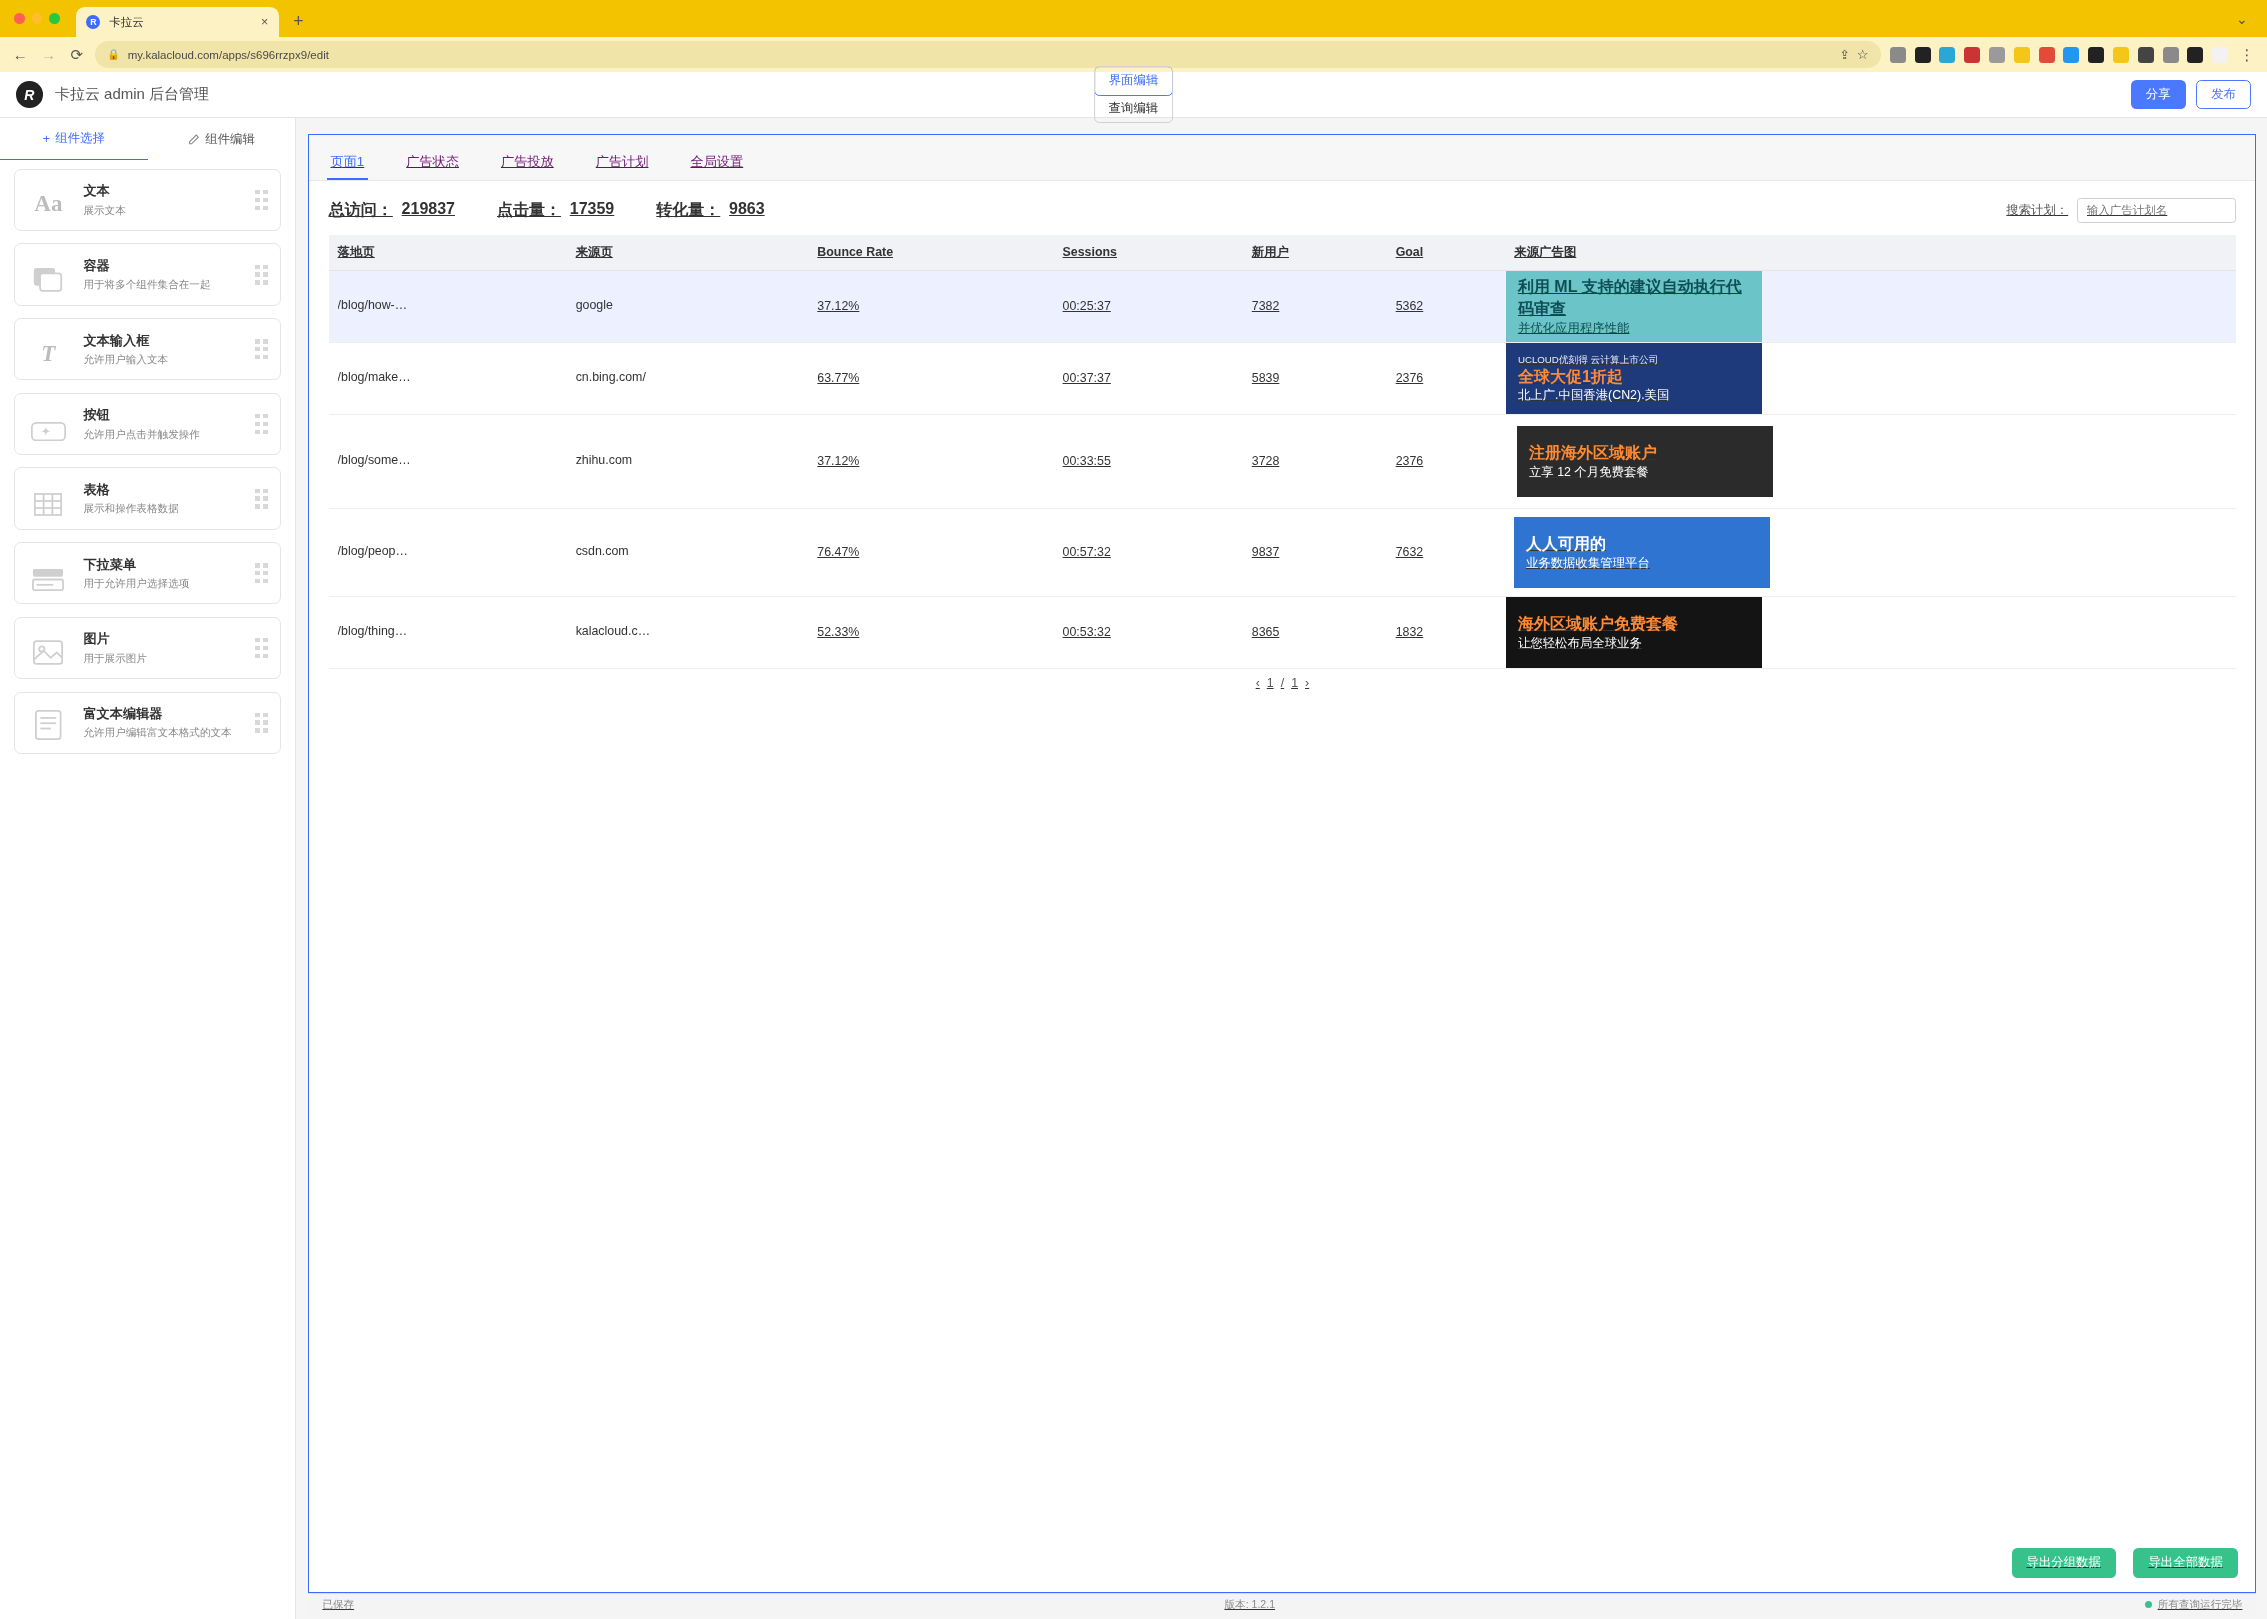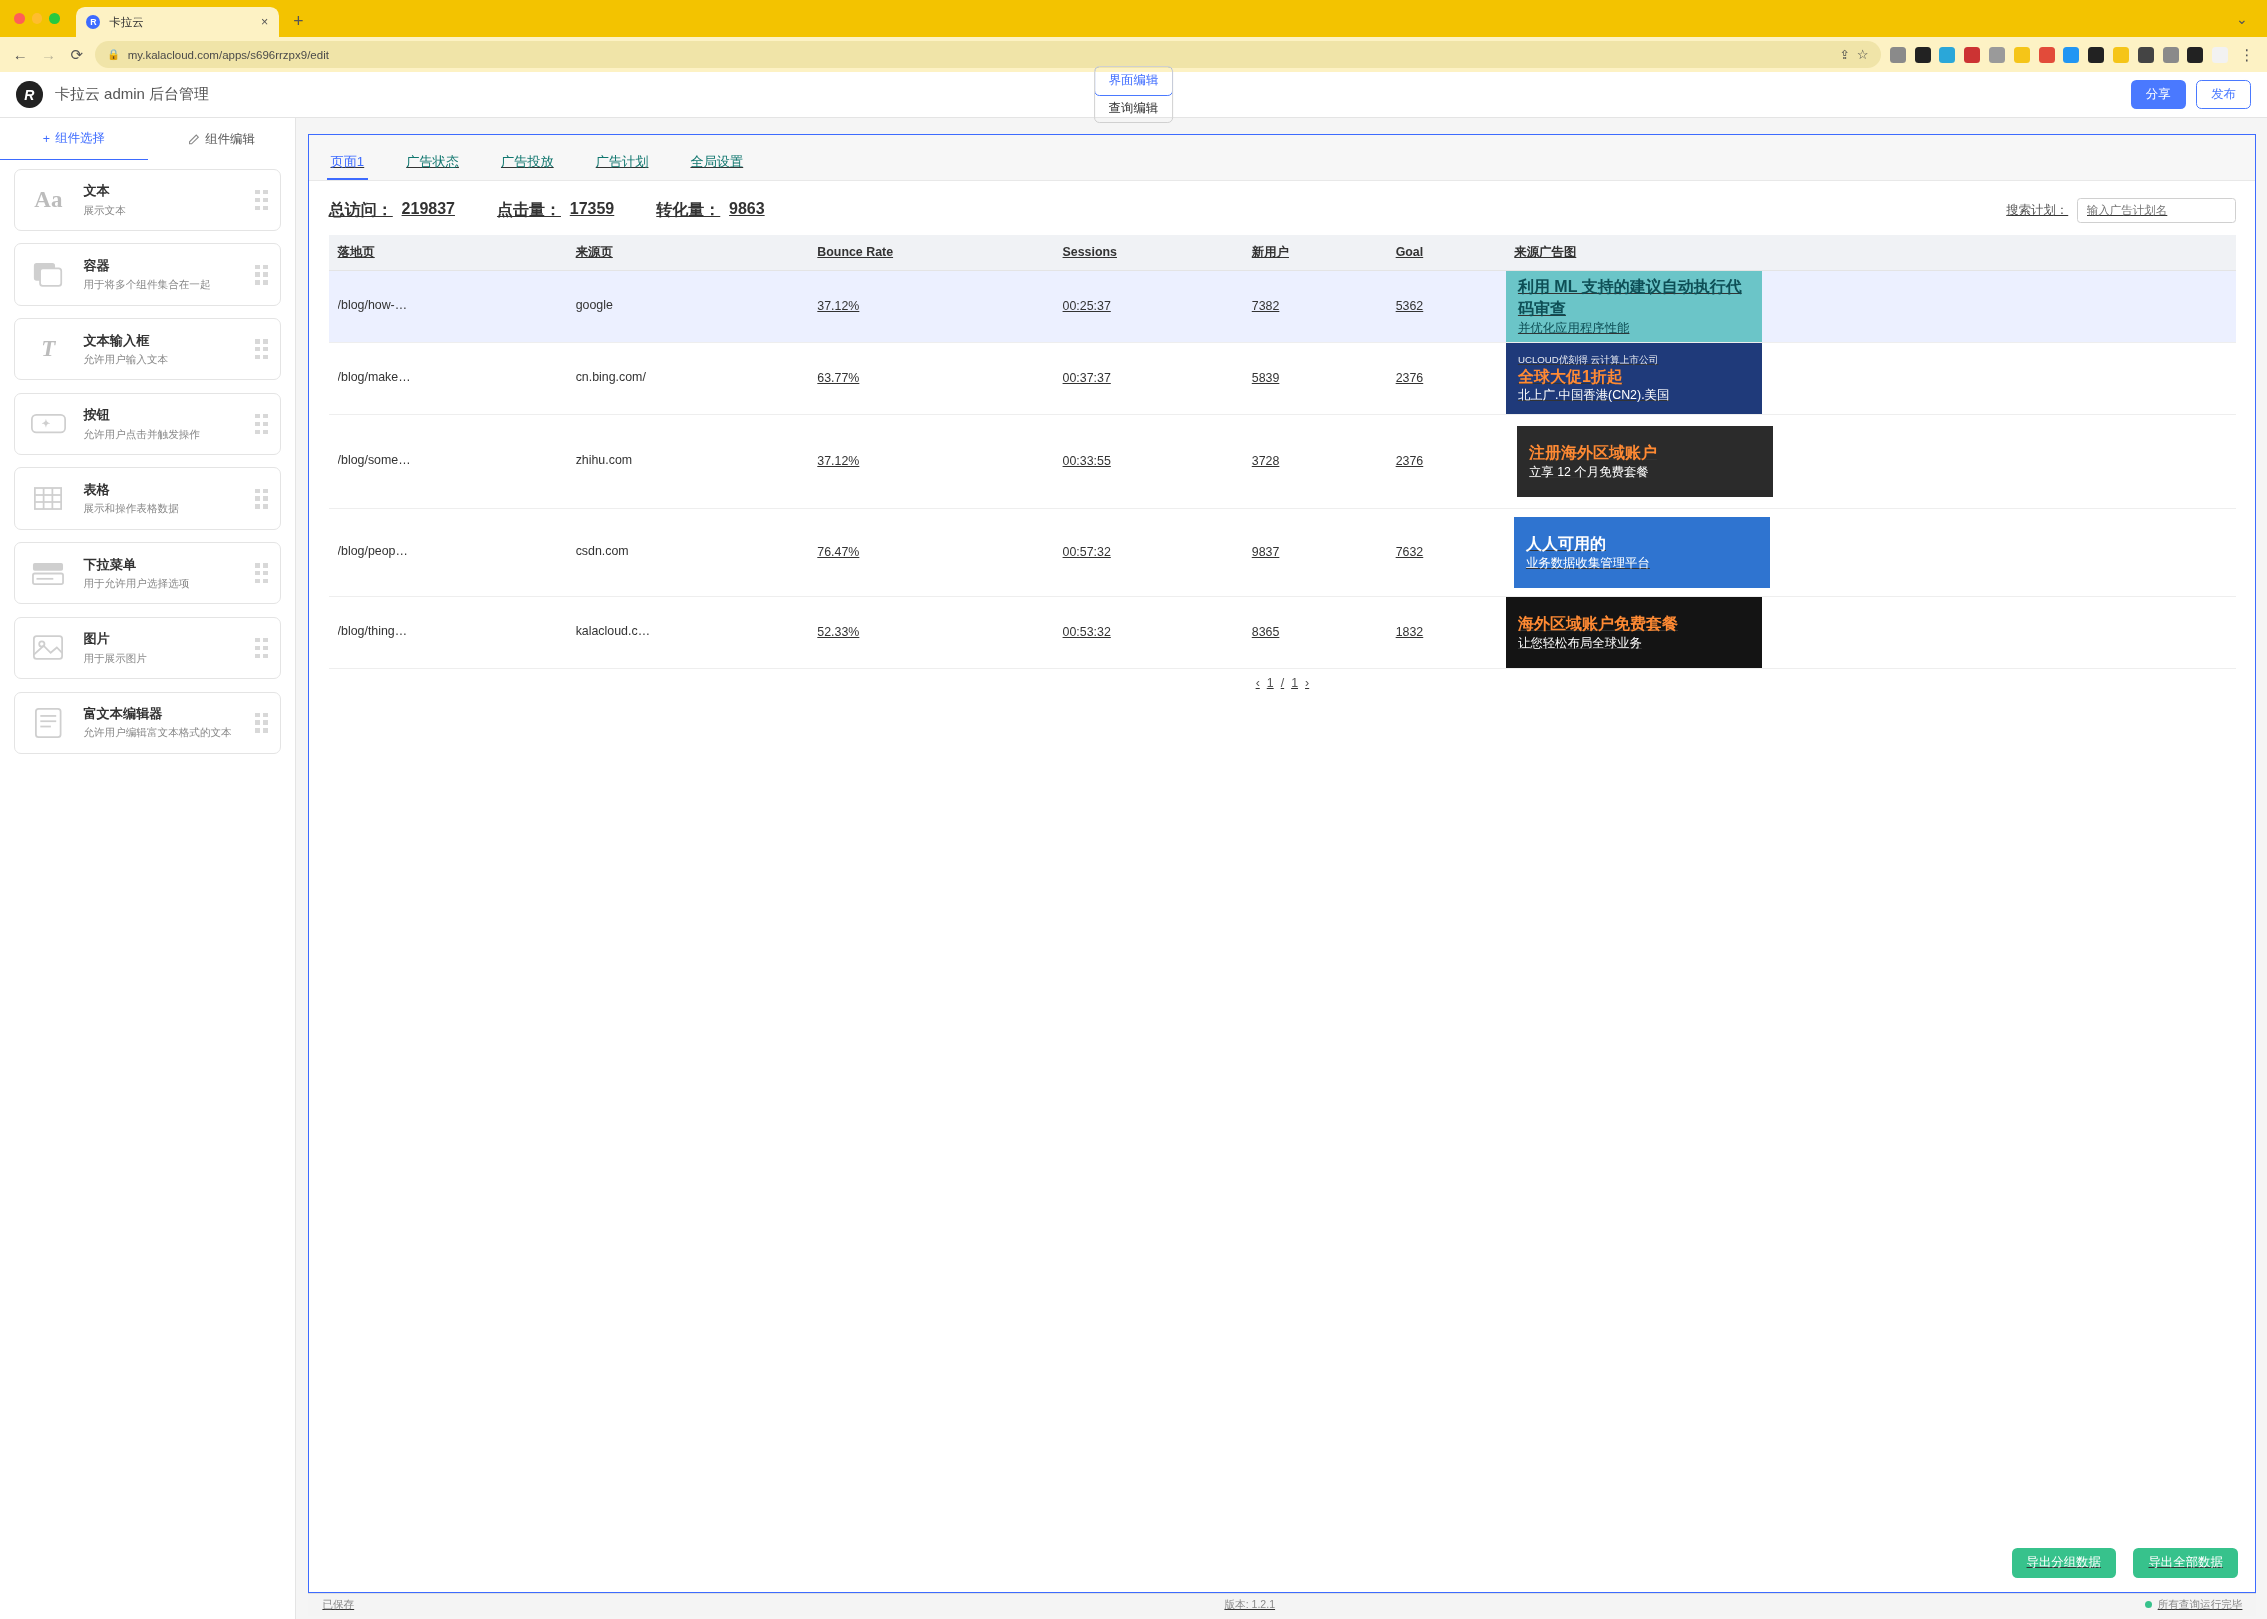--- a/index.html
+++ b/index.html
@@ -39,32 +39,32 @@
   .btn.outline{background:#fff;color:#4a79ff;border-color:#4a79ff;}
 
   
   .main-split{flex:1;display:flex;min-height:0;}
   .side-panel{width:296px;background:#fff;border-right:0.9px solid #e4e4e4;display:flex;flex-direction:column;}
   .side-tabs{display:flex;height:42px;}
   .side-tab{flex:1;display:flex;align-items:center;justify-content:center;gap:5.3px;font-size:12.4px;color:#555;cursor:pointer;}
   .side-tab.active{color:#3d6bff;border-bottom:1.8px solid #3d6bff;}
   .side-list{flex:1;overflow:auto;padding:8.8px 14px;}
   .comp-card{border:0.9px solid #e4e4e4;border-radius:7px;padding:12.4px 12.4px;margin-bottom:12.4px;display:flex;align-items:center;gap:14px;}
-  .comp-icon{width:42px;height:35px;display:flex;align-items:center;justify-content:center;color:#bcbcbc;font-size:23px;font-weight:700;}
+  .comp-icon{width:42px;height:35px;display:flex;align-items:flex-end;justify-content:center;color:#bcbcbc;font-size:23px;font-weight:700;}
   .comp-text{flex:1;}
   .comp-name{font-size:13.2px;font-weight:600;color:#333;margin-bottom:3.5px;}
   .comp-desc{font-size:10.6px;color:#888;}
   .grip{display:grid;grid-template-columns:repeat(2,4.4px);grid-auto-rows:4.4px;gap:3.5px;}
   .grip span{background:#d8d8d8;width:4.4px;height:4.4px;}
 
   
   .canvas-wrap{flex:1;padding:16px 10.6px 3.5px 12.4px;display:flex;flex-direction:column;min-height:0;text-decoration:underline;}
   .canvas{flex:1;border:0.9px solid #3d6bff;background:#fff;display:flex;flex-direction:column;min-height:0;}
   .canvas-tabs{display:flex;padding:10.6px 17.6px 0;border-bottom:0.9px solid #e8e8e8;background:#f7f7f7;gap:35px;}
-  .canvas-tab{padding:7px 3.5px;font-size:13.2px;color:#0f766e;cursor:pointer;}
+  .canvas-tab{padding:7px 3.5px;font-size:13.2px;color:#701a75;cursor:pointer;}
   .canvas-tab.active{color:#3d6bff;border-bottom:2.6px solid #3d6bff;}
   .canvas-body{padding:17.6px 19.4px 10.6px;flex:1;overflow:auto;}
   .page-title{font-size:19.4px;font-weight:700;margin-bottom:16px;display:flex;align-items:center;gap:3.5px;}
   .stats-row{display:flex;align-items:center;gap:42px;margin-bottom:12.4px;}
   .stat{display:flex;gap:8.8px;font-size:16px;font-weight:600;}
   .stat .label{font-weight:700;}
   .search-plan{margin-left:auto;display:flex;align-items:center;gap:8.8px;font-size:12.4px;color:#555;}
   .search-plan input{border:0.9px solid #d0d0d0;border-radius:3.5px;padding:5.3px 8.8px;font-size:11.5px;width:159px;}
 
   table.data{width:100%;border-collapse:collapse;font-size:12.4px;}

